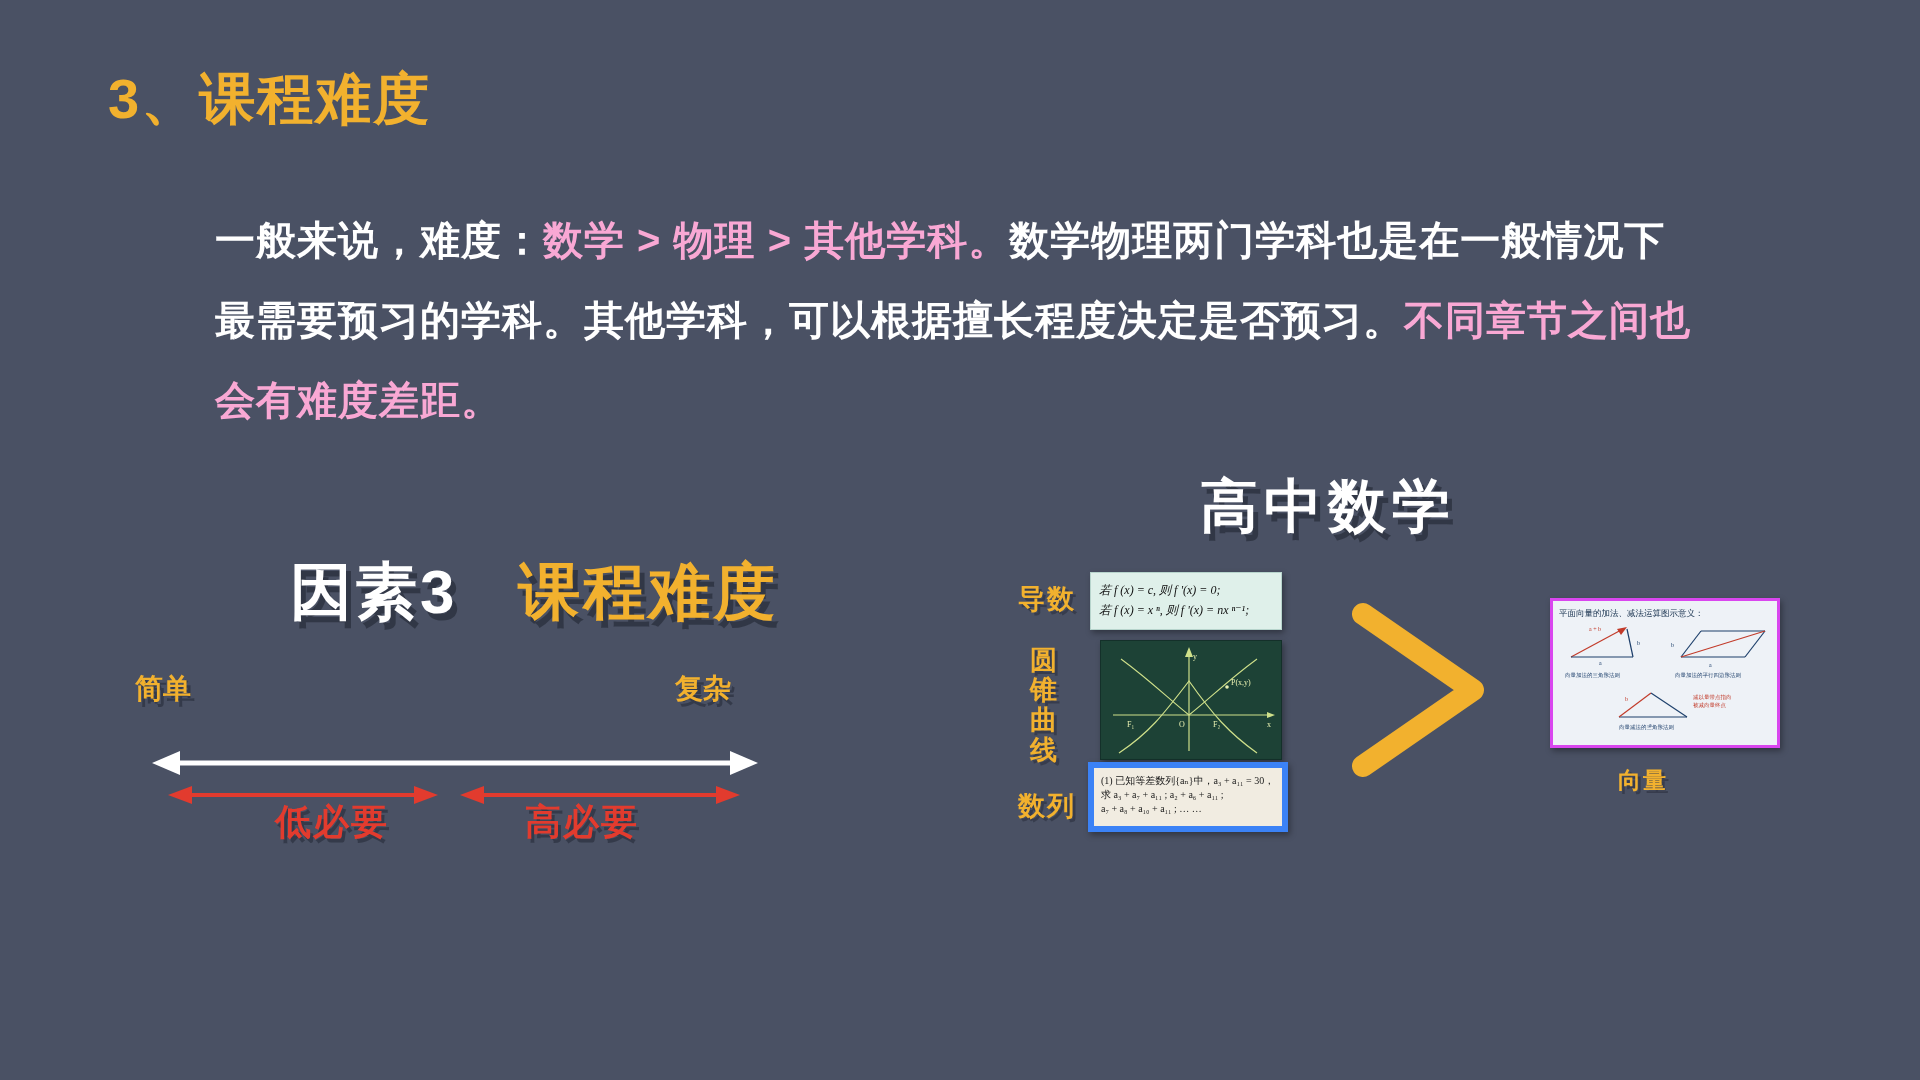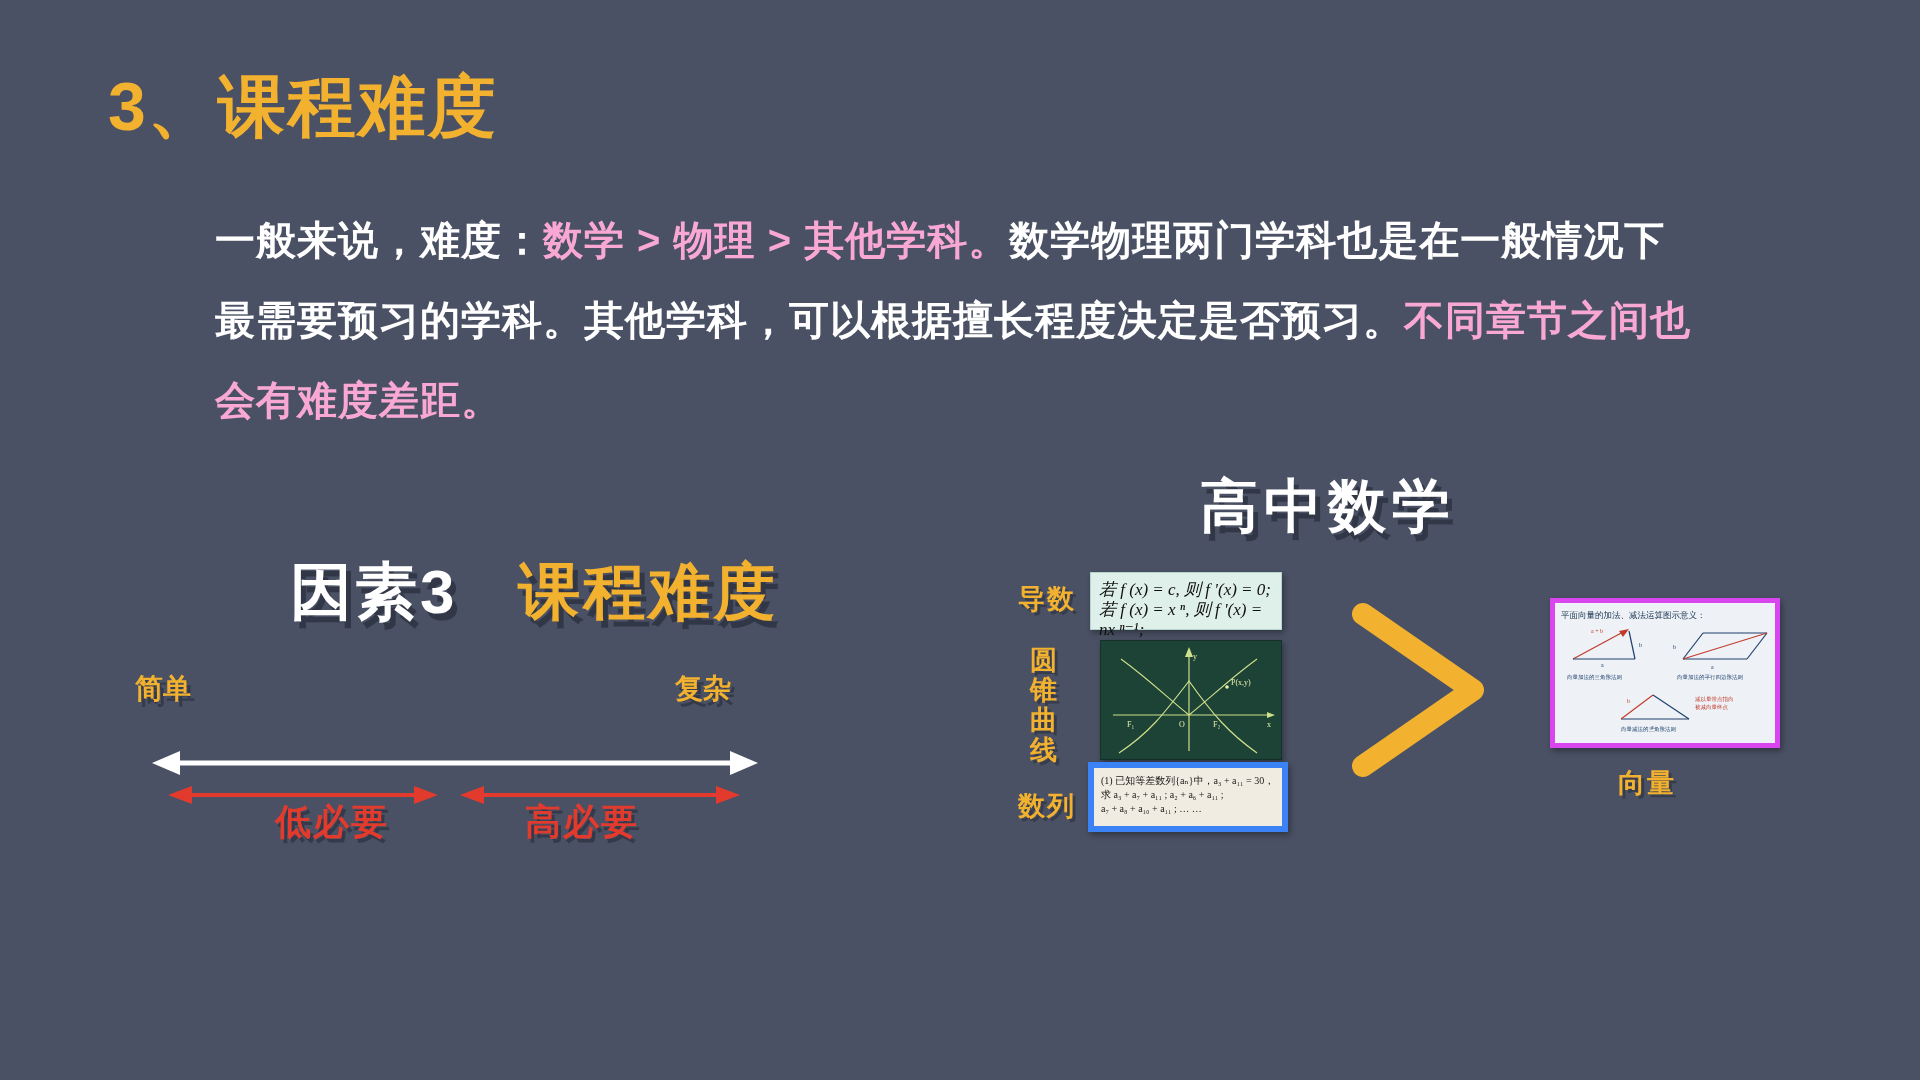--- a/index.html
+++ b/index.html
@@ -5,21 +5,21 @@
   html,body{margin:0;padding:0;}
   body{
     width:1920px;height:1080px;overflow:hidden;
     background:#4a5164;
     font-family:"Liberation Sans","DejaVu Sans",sans-serif;
     position:relative;
   }
   
   #title{
     position:absolute; left:108px; top:62px;
-    font-size:68px; font-weight:bold; color:#F2B12E;
+    font-size:56px; font-weight:bold; color:#F2B12E;
     letter-spacing:2px; white-space:nowrap;
   }
   
   #para{
     position:absolute; left:215px; top:200px; width:1480px;
     font-size:40px; font-weight:bold; color:#ffffff;
     line-height:80px; letter-spacing:1px;
   }
   #para .hl{color:#f9a8d4;}
   
@@ -62,45 +62,45 @@
     letter-spacing:2px; text-shadow:3px 3px 0 rgba(20,24,34,.35);
   }
   .side-deriv{left:28px; top:101px;}
   .side-conic{left:40px; top:165px; width:30px; line-height:30px;}
   .side-seq{left:28px; top:290px;margin-top:18px;}
   .card{position:absolute; box-shadow:2px 3px 6px rgba(0,0,0,.35);}
   #cardDeriv{
     left:100px; top:92px; width:192px; height:58px;
     background:#dff0ea; border:1px solid #b7d4cc;
     font-family:"Liberation Serif","DejaVu Serif",serif;
-    font-size:17px; color:#111; padding:7px 8px; box-sizing:border-box;
+    font-size:12px; color:#111; padding:7px 8px; box-sizing:border-box;
     line-height:20px; font-style:italic;
   }
   #cardConic{
     left:110px; top:160px; width:180px; height:118px;
     background:#1d4236; border:1px solid #14302a;
   }
   #cardSeq{
     left:98px; top:282px; width:200px; height:70px;
     background:#f1ece1; border:6px solid #3b82f6;
     font-family:"Liberation Serif","DejaVu Serif",serif;
     font-size:10px; color:#1a1a1a; padding:6px 7px; box-sizing:border-box;
     line-height:14px;
   }
   #cardVec{
     left:560px; top:118px; width:230px; height:150px;
-    background:#eef2f7; border:5px solid #d946ef;
+    background:#eef2f7; border:3px solid #d946ef;
     font-family:"Liberation Serif","DejaVu Serif",serif;
     font-size:8.5px; color:#17314e; padding:6px; box-sizing:border-box;
     line-height:12px;
   }
   #chev{position:absolute; left:355px; top:120px; width:150px; height:180px;}
   #lblVector{
     position:absolute; left:628px; top:285px;
-    font-size:27px; font-weight:bold; color:#F2B12E; letter-spacing:2px;
+    font-size:23px; font-weight:bold; color:#F2B12E; letter-spacing:2px;
     text-shadow:3px 3px 0 rgba(20,24,34,.35);
   }
 </style>
 </head>
 <body>
 
 <div id="title">3、课程难度</div>
 
 <div id="para">
   <span>一般来说，难度：</span><span class="hl">数学 &gt; 物理 &gt; 其他学科。</span><span>数学物理两门学科也是在</span><span>一般情况下最需要预习的学科。其他学科，可以根据擅长程度决定是</span><span>否预习。</span><span class="hl">不同章节之间也会有难度差距。</span>

